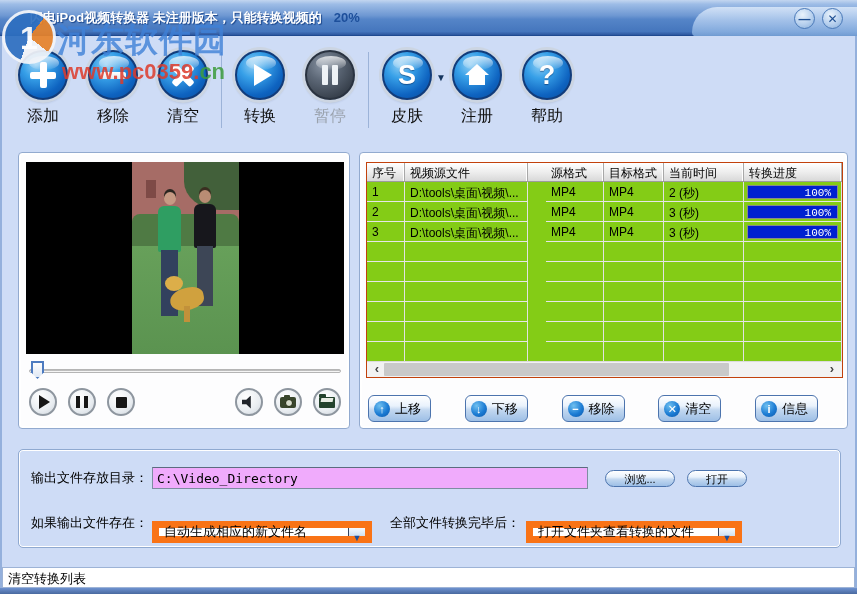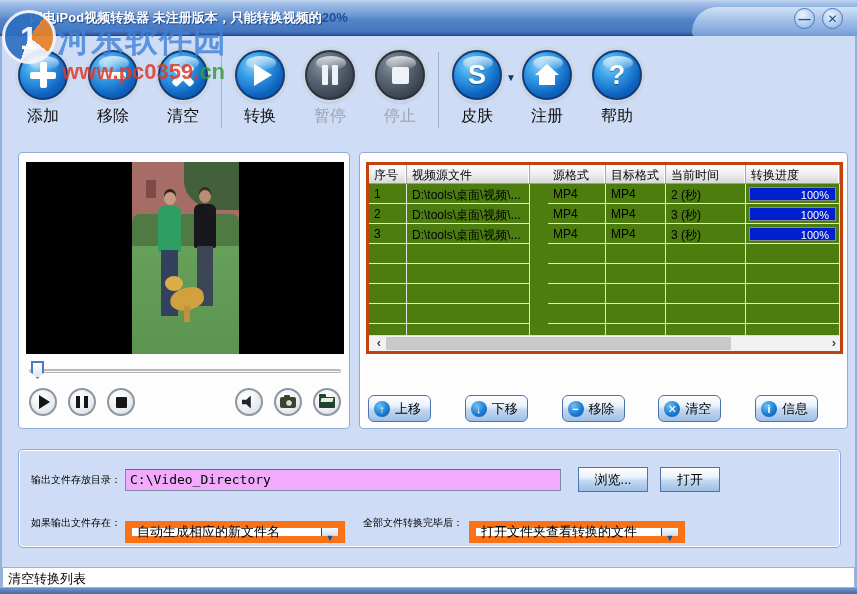--- a/index.html
+++ b/index.html
@@ -7,21 +7,21 @@
   #window{position:relative;width:857px;height:594px;background:#cedcf6;overflow:hidden;
     box-shadow:inset 2px 0 0 #94b0dc, inset -2px 0 0 #94b0dc;}
   
   .titlebar{position:absolute;left:0;top:0;width:857px;height:36px;
     background:linear-gradient(#c3d6f0 0%,#9dbce6 12%,#6d97d2 45%,#5585c8 55%,#4576bd 90%,#2c569e 100%);
     border-bottom:1px solid #1f4a90;}
   .swoosh{position:absolute;right:0;top:7px;width:165px;height:29px;border-radius:26px 0 0 4px;
     background:linear-gradient(#dcE9fa,#a9c6ec 55%,#7ea9dd);opacity:.85;}
   .title-text{position:absolute;left:30px;top:9px;font-size:13px;font-weight:bold;color:#fff;
     text-shadow:1px 1px 1px #1a4488;white-space:nowrap;}
-  .title-pct{color:#1d4f9b;text-shadow:none;}
+  .title-pct{color:#1d4f9b;text-shadow:none;padding-left:12px;}
   .win-btns{position:absolute;right:14px;top:8px;display:flex;gap:7px;}
   .win-btn{width:21px;height:21px;border-radius:50%;border:1px solid #4a79b8;
     background:radial-gradient(circle at 40% 30%,#eaf3fc,#b7d0ee 55%,#86add9);
     color:#1d4e92;font-size:12px;font-weight:bold;line-height:18px;text-align:center;cursor:pointer;padding:0;}
   
   .watermark{position:absolute;left:2px;top:6px;z-index:50;pointer-events:none;}
   .wm-logo{position:absolute;left:0;top:4px;width:54px;height:54px;border-radius:50%;
     border:3px solid #f4f6fa;background:conic-gradient(from 200deg,#2e6fc0 0 55%,#e8832a 55% 80%,#f2f4f8 80% 100%);
     color:#fff;font-size:32px;font-weight:bold;text-align:center;line-height:50px;opacity:.92;}
   .wm-site{position:absolute;left:55px;top:12px;font-size:33px;font-weight:bold;color:#3f81d8;opacity:.8;
@@ -92,54 +92,54 @@
   .i-speaker{width:15px;height:13px;background:#20242a;
     clip-path:polygon(0 32%,32% 32%,62% 0,62% 100%,32% 68%,0 68%);}
   .i-camera{width:16px;height:11px;background:#39462c;border-radius:2px;position:relative;}
   .i-camera::before{content:"";position:absolute;left:4px;top:-2px;width:6px;height:3px;background:#39462c;border-radius:1px;}
   .i-camera::after{content:"";position:absolute;left:5px;top:2px;width:6px;height:6px;border-radius:50%;
     background:#d8ddcd;border:1px solid #20290f;}
   .i-folder{width:16px;height:11px;background:#23422c;border-radius:1px;position:relative;}
   .i-folder::before{content:"";position:absolute;left:0;top:-3px;width:7px;height:3px;background:#23422c;border-radius:1px 1px 0 0;}
   .i-folder::after{content:"";position:absolute;left:2px;top:1px;width:12px;height:4px;background:#e8ece4;transform:skewX(-12deg);}
   
-  .tablewrap{position:absolute;left:6px;top:9px;width:477px;height:192px;border:3px solid #c2410c;background:#4d7c0f;overflow:hidden;}
+  .tablewrap{position:absolute;left:6px;top:9px;width:477px;height:216px;border:1px solid #c2410c;background:#84cc16;overflow:hidden;}
   .thead{display:flex;height:19px;background:linear-gradient(#ffffff,#ececec 55%,#d8d8d8);border-bottom:1px solid #9c9c9c;}
   .th{font-size:12px;color:#000;padding:2px 0 0 5px;border-right:1px solid #a8a8a8;box-shadow:inset -1px 0 0 #fff;
     white-space:nowrap;overflow:hidden;}
   .tr{display:flex;height:20px;}
   .td{font-size:12px;color:#000;padding:3px 0 0 5px;border-right:1px solid #e2e2e2;border-bottom:1px solid #e6e6e6;
     white-space:nowrap;overflow:hidden;}
   .col0{width:38px;} .col1{width:123px;} .col2{width:58px;margin-left:18px;} .col3{width:60px;} .col4{width:80px;} .col5{width:116px;flex:1;}
   .pbar{margin:1px 3px 0 3px;height:14px;background:#0020d0;border:1px solid #8a8a8a;
-    color:#fff;font-size:11px;text-align:right;padding:1px 6px 0 0;}
+    color:#fff;font-size:11px;text-align:right;padding:1px 6px 0 0;font-family:Liberation Mono, monospace;}
   
   .hscroll{position:absolute;left:0;bottom:0;width:475px;height:16px;background:#f2f2f2;border-top:1px solid #dcdcdc;}
   .harrow{position:absolute;top:0;width:16px;height:15px;color:#444;font-size:13px;font-weight:bold;
     text-align:center;line-height:14px;cursor:pointer;}
   .harrow.left{left:2px;} .harrow.right{right:2px;}
   .hthumb{position:absolute;left:17px;top:1px;width:345px;height:13px;background:#c9c9c9;border-radius:1px;cursor:pointer;}
   
   .qrow{position:absolute;left:8px;top:242px;width:450px;display:flex;justify-content:space-between;}
   .qbtn{height:27px;min-width:63px;border:1px solid #4c74ae;border-radius:6px;cursor:pointer;
     background:linear-gradient(#ffffff,#e9f2fc 40%,#c3d8f0 55%,#9dbfe6);
     box-shadow:0 1px 0 rgba(255,255,255,.9) inset;display:flex;align-items:center;padding:0 8px 0 5px;}
   .qicon{width:16px;height:16px;border-radius:50%;margin-right:5px;
     background:radial-gradient(circle at 35% 30%,#6fc0f0,#1c7cd4 55%,#0b55a8);
     color:#fff;font-size:11px;font-weight:bold;line-height:16px;text-align:center;}
   .qlabel{font-size:13px;color:#000;}
   
   .outbox{position:absolute;left:18px;top:449px;width:823px;height:99px;border:1px solid #8fa9d0;border-radius:5px;
     box-shadow:inset 0 0 0 1px #fff;}
   .frow{position:absolute;left:12px;display:flex;align-items:center;}
   .frow1{top:17px;} .frow2{top:52px;}
-  .flabel{font-size:10px;color:#000;white-space:nowrap;}
+  .flabel{font-size:13px;color:#000;white-space:nowrap;}
   .txtinput{width:436px;height:22px;border:1px solid #7e8da2;border-top-color:#5c6b80;background:#f0abfc;
     font-family:"DejaVu Sans Mono","Liberation Mono",monospace;font-size:13px;padding:1px 4px;margin-left:4px;}
-  .sbtn{height:25px;border:1px solid #4c74ae;border-radius:0;cursor:pointer;font-size:13px;color:#000;
+  .sbtn{height:17px;border:1px solid #4c74ae;border-radius:12px;cursor:pointer;font-size:11px;color:#000;
     background:linear-gradient(#ffffff,#e9f2fc 40%,#c3d8f0 55%,#9dbfe6);box-shadow:0 1px 0 rgba(255,255,255,.9) inset;}
   .btn-browse{width:70px;margin-left:17px;} .btn-open{width:60px;margin-left:12px;}
   .combo{height:22px;border:7px solid #f97316;background:#fff;display:flex;align-items:center;cursor:pointer;margin-left:4px;margin-top:19px;}
   .combo-text{flex:1;font-size:13px;padding:0 5px;white-space:nowrap;overflow:hidden;}
   .combo-btn{width:17px;height:100%;border-left:1px solid #33425e;background:linear-gradient(#f6faff,#cfe0f2);
     color:#1d4f9b;font-size:9px;text-align:center;line-height:20px;}
   .combo1{width:220px;} .combo2{width:216px;margin-left:6px;}
   .flabel2{margin-left:18px;}
   
   .statusbar{position:absolute;left:2px;top:567px;width:853px;height:21px;background:#fff;
@@ -194,28 +194,20 @@
         </div>
         <div class="tlabel">转换</div>
       </div>
       <div class="tool disabled">
         <div class="big">
           <span class="bglyph">
             <span class="g-pause"></span>
           </span>
         </div>
         <div class="tlabel">暂停</div>
-      </div>
-      <div class="tool disabled">
-        <div class="big">
-          <span class="bglyph">
-            <span class="g-stop"></span>
-          </span>
-        </div>
-        <div class="tlabel">停止</div>
       </div>
       <div class="tsep"></div>
       <div class="tool">
         <div class="big" style="position: relative;">
           <span class="bglyph">S</span>
           <span class="caret">▼</span>
         </div>
         <div class="tlabel">皮肤</div>
       </div>
       <div class="tool">

